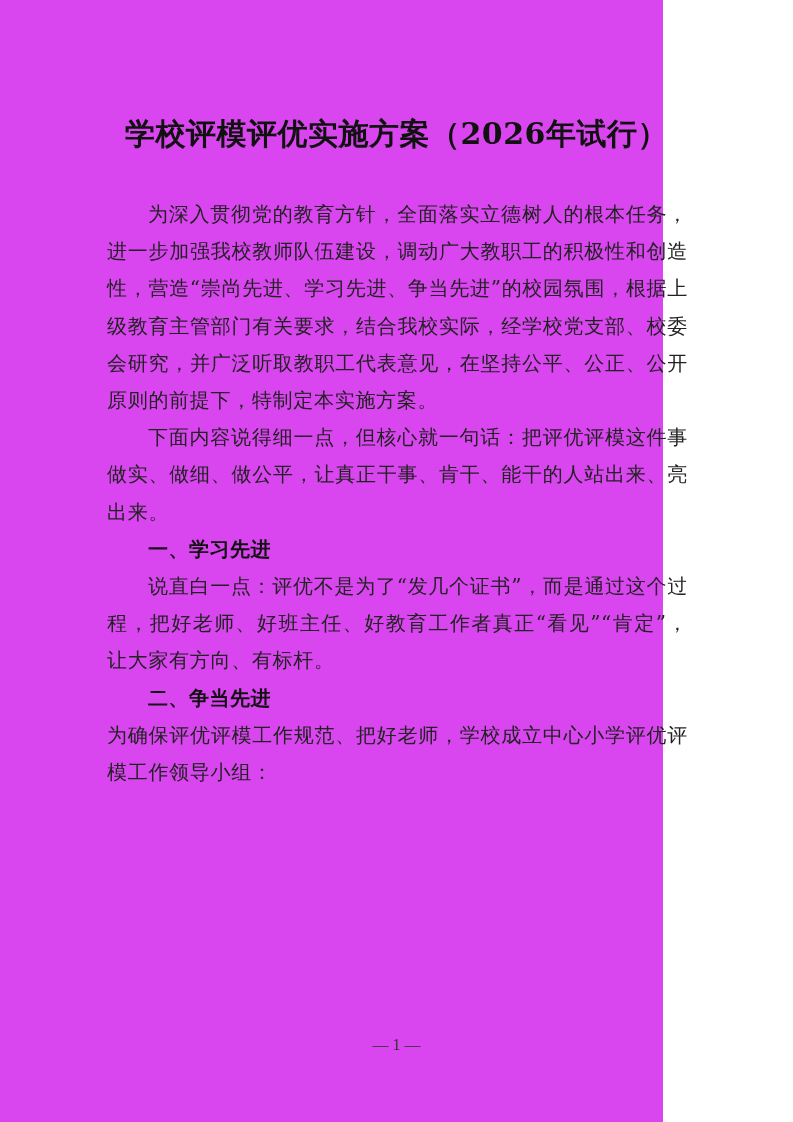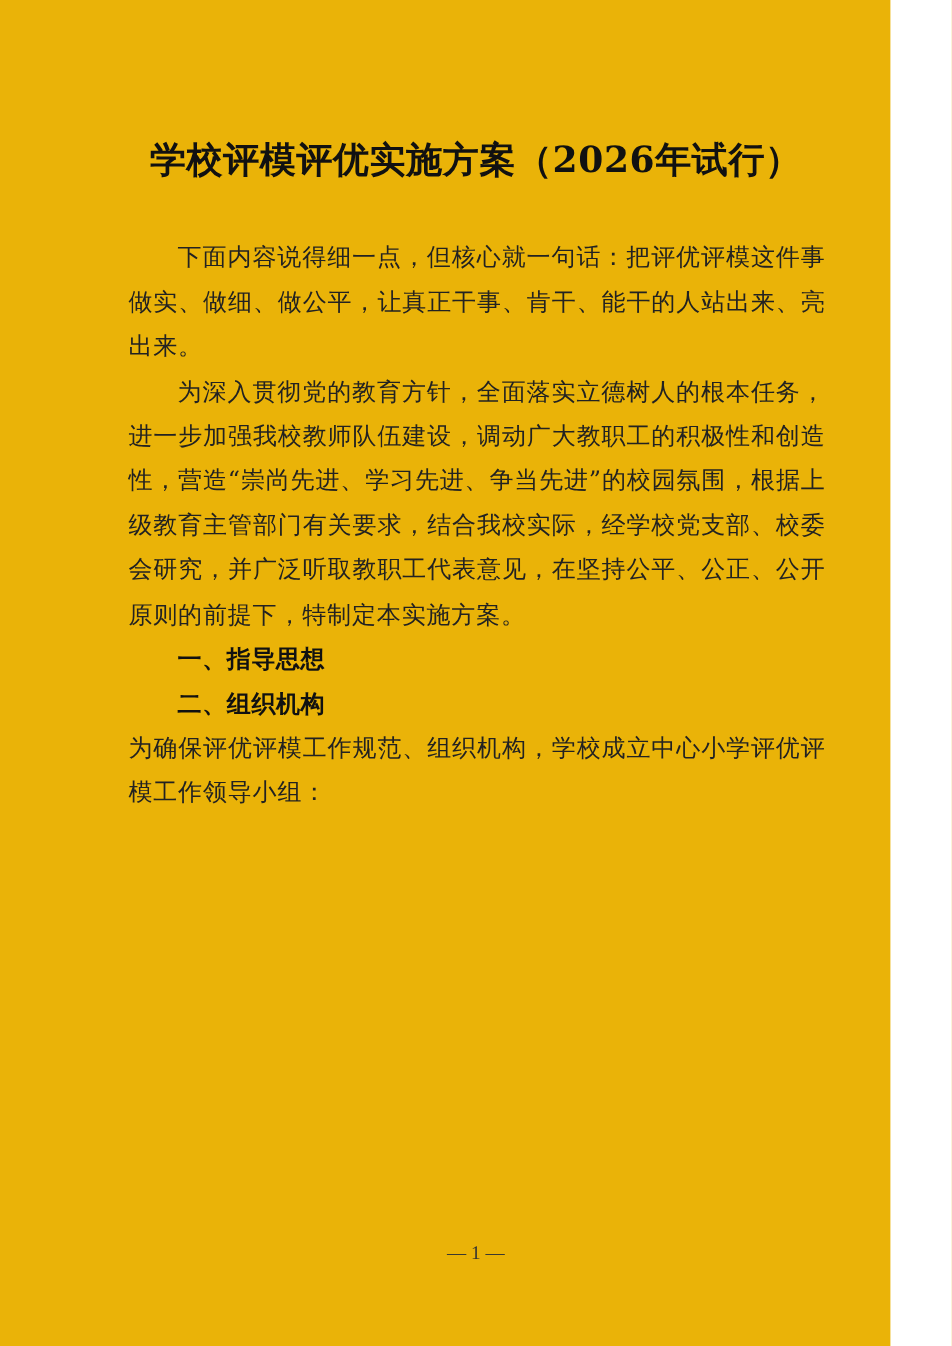--- a/index.html
+++ b/index.html
@@ -1,17 +1,17 @@
 <!DOCTYPE html>
 <html><head>
   <meta charset="utf-8">
   <style>
     html, body { margin: 0; padding: 0; background: #ffffff; }
     body { width: 793px; height: 1122px; position: relative; overflow: hidden; }
-    .page { position: absolute; left: 0; top: 0; width: 742px; height: 1122px; background: #eab308; color: #1a1a1a; }
+    .page { position: absolute; left: 0; top: 0; width: 663px; height: 1122px; background: #d946ef; color: #1a1a1a; }
     .title {
       position: absolute; left: 0; top: 112px; width: 793px; text-align: center;
       font-family: "DejaVu Serif", "Liberation Serif", serif;
       font-weight: bold; font-size: 30px; line-height: 44px; color: #111; letter-spacing: 0.5px;
     }
     .body {
       position: absolute; left: 107px; top: 196px; width: 581px;
       font-family: "DejaVu Serif", "Liberation Serif", serif;
       font-size: 20px; line-height: 37.2px; color: #222; letter-spacing: 0.7px;
       text-align: justify;
@@ -27,21 +27,22 @@
       font-family: "Liberation Serif", "DejaVu Serif", serif; font-size: 16px; color: #333;
     }
   </style>
 </head>
 <body>
 
 <div class="page">
   <div class="title">学校评模评优实施方案（2026年试行）</div>
 
   <div class="body">
+    <p class="indent">为深入贯彻党的教育方针，全面落实立德树人的根本任务，进一步加强我校教师队伍建设，调动广大教职工的积极性和创造性，营造“崇尚先进、学习先进、争当先进”的校园氛围，根据上级教育主管部门有关要求，结合我校实际，经学校党支部、校委会研究，并广泛听取教职工代表意见，在坚持公平、公正、公开原则的前提下，特制定本实施方案。</p>
     <p class="indent">下面内容说得细一点，但核心就一句话：把评优评模这件事做实、做细、做公平，让真正干事、肯干、能干的人站出来、亮出来。</p>
-    <p class="indent">为深入贯彻党的教育方针，全面落实立德树人的根本任务，进一步加强我校教师队伍建设，调动广大教职工的积极性和创造性，营造“崇尚先进、学习先进、争当先进”的校园氛围，根据上级教育主管部门有关要求，结合我校实际，经学校党支部、校委会研究，并广泛听取教职工代表意见，在坚持公平、公正、公开原则的前提下，特制定本实施方案。</p>
-    <p class="heading">一、指导思想</p>
-    <p class="heading">二、组织机构</p>
-    <p>为确保评优评模工作规范、组织机构，学校成立中心小学评优评模工作领导小组：</p>
+    <p class="heading">一、学习先进</p>
+    <p class="indent">说直白一点：评优不是为了“发几个证书”，而是通过这个过程，把好老师、好班主任、好教育工作者真正“看见”“肯定”，让大家有方向、有标杆。</p>
+    <p class="heading">二、争当先进</p>
+    <p>为确保评优评模工作规范、把好老师，学校成立中心小学评优评模工作领导小组：</p>
   </div>
 
   <div class="footer">— 1 —</div>
 </div>
 
 </body></html>

